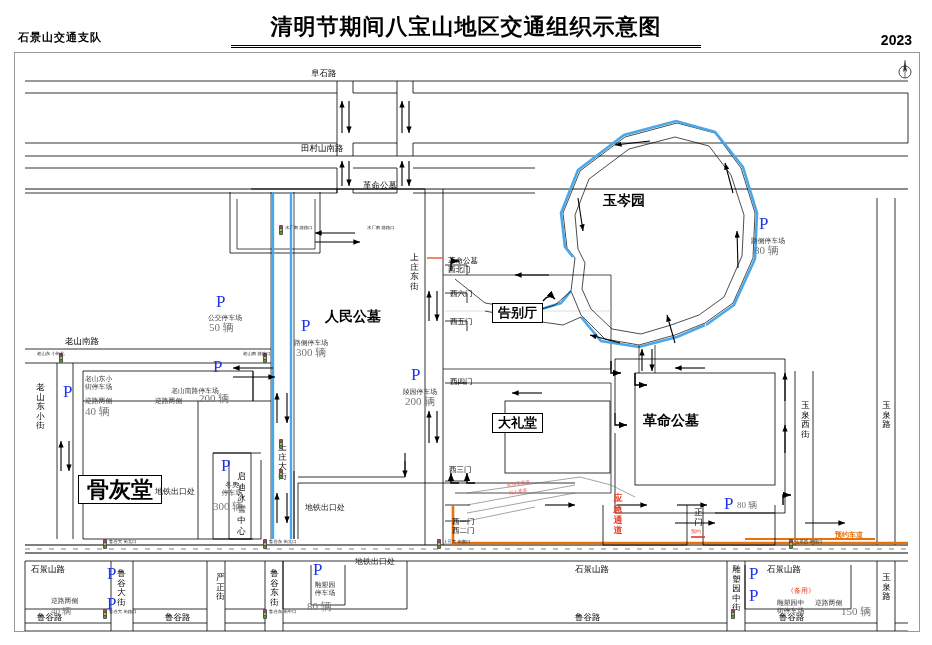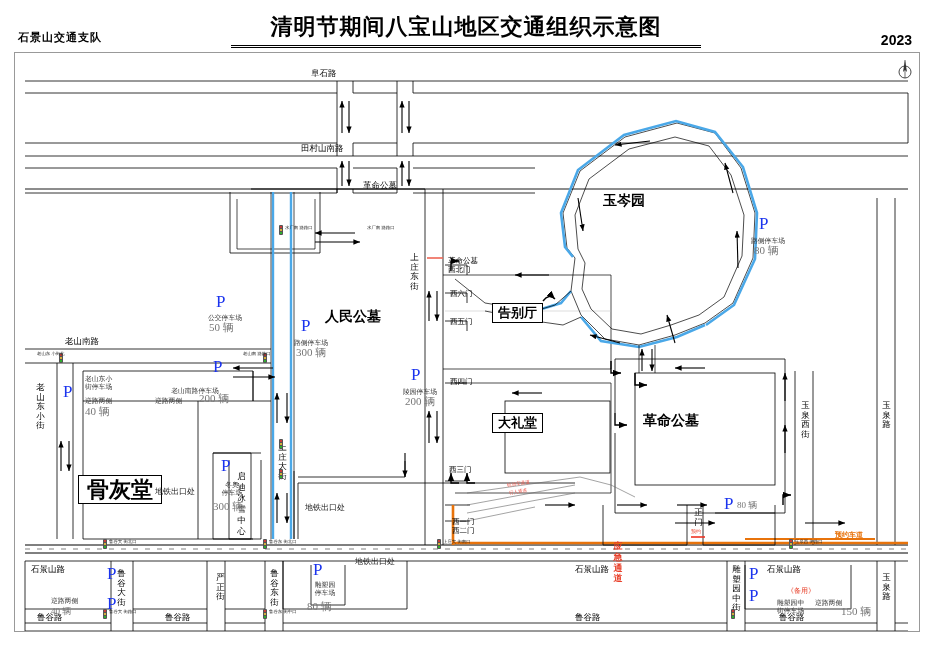--- a/index.html
+++ b/index.html
@@ -385,21 +385,21 @@
     <div class="lbl pknum" style="left:36px;top:554px;font-size:9px;">40 辆</div>
 
     <div class="lbl pk" style="left:734px;top:512px;">P</div>
     <div class="lbl pk" style="left:734px;top:534px;">P</div>
     <div class="lbl pklab" style="left:762px;top:546px;width:54px;text-align:left;white-space:pre;">雕塑园中
 街停车场</div>
     <div class="lbl pklab" style="left:800px;top:546px;width:44px;text-align:left;">逆路两侧</div>
     <div class="lbl pknum" style="left:826px;top:553px;">150 辆</div>
     <div class="lbl mini-red" style="left:772px;top:534px;font-size:7px;">《备用》</div>
 
-    <div class="lbl red-v" style="left:597px;top:440px;margin-top:48px;">应急通道</div>
+    <div class="lbl red-v" style="left:597px;top:440px;">应急通道</div>
     <div class="lbl org" style="left:820px;top:478px;">预约车道</div>
     <div class="lbl mini-red" style="left:676px;top:476px;">预约</div>
     <div class="lbl redtiny" style="left:492px;top:429px;transform:rotate(-9deg);">机动车通道</div>
     <div class="lbl redtiny" style="left:494px;top:437px;transform:rotate(-9deg);">行人通道</div>
     <div class="lbl tiny" style="left:140px;top:434px;font-size:8px;">地铁出口处</div>
     <div class="lbl tiny" style="left:290px;top:450px;font-size:8px;">地铁出口处</div>
     <div class="lbl tiny" style="left:340px;top:504px;font-size:8px;">地铁出口处</div>
 
     <div class="sig" style="left:264px;top:172px;">
         <i class="r"></i>

